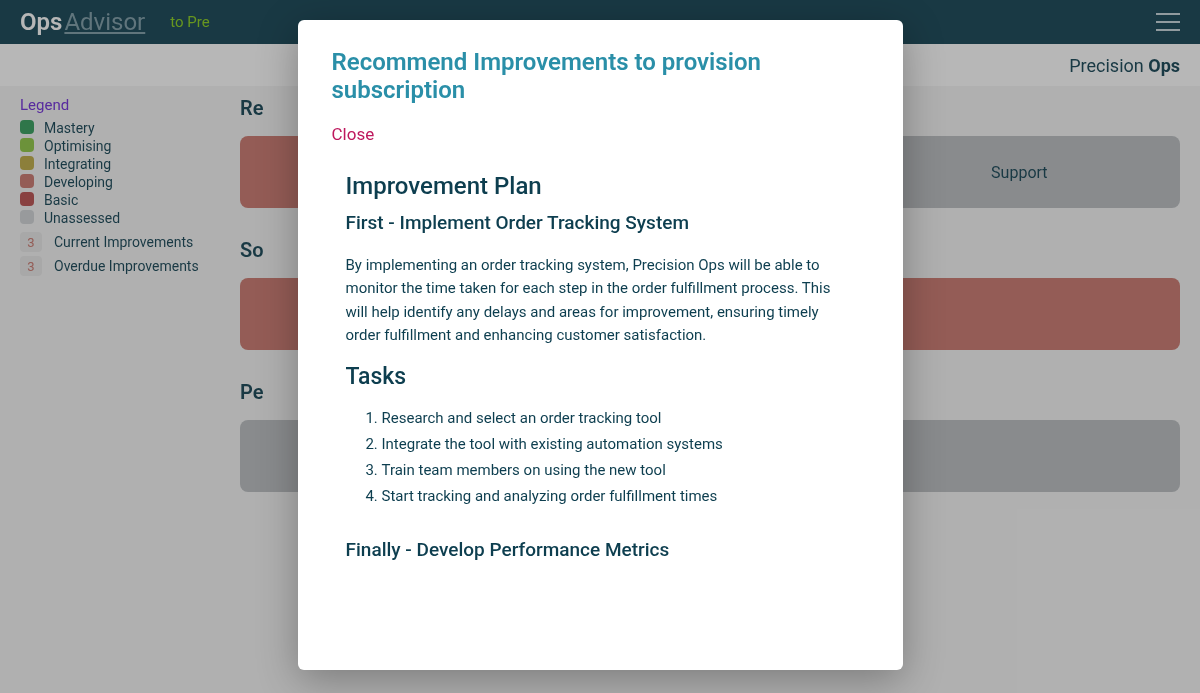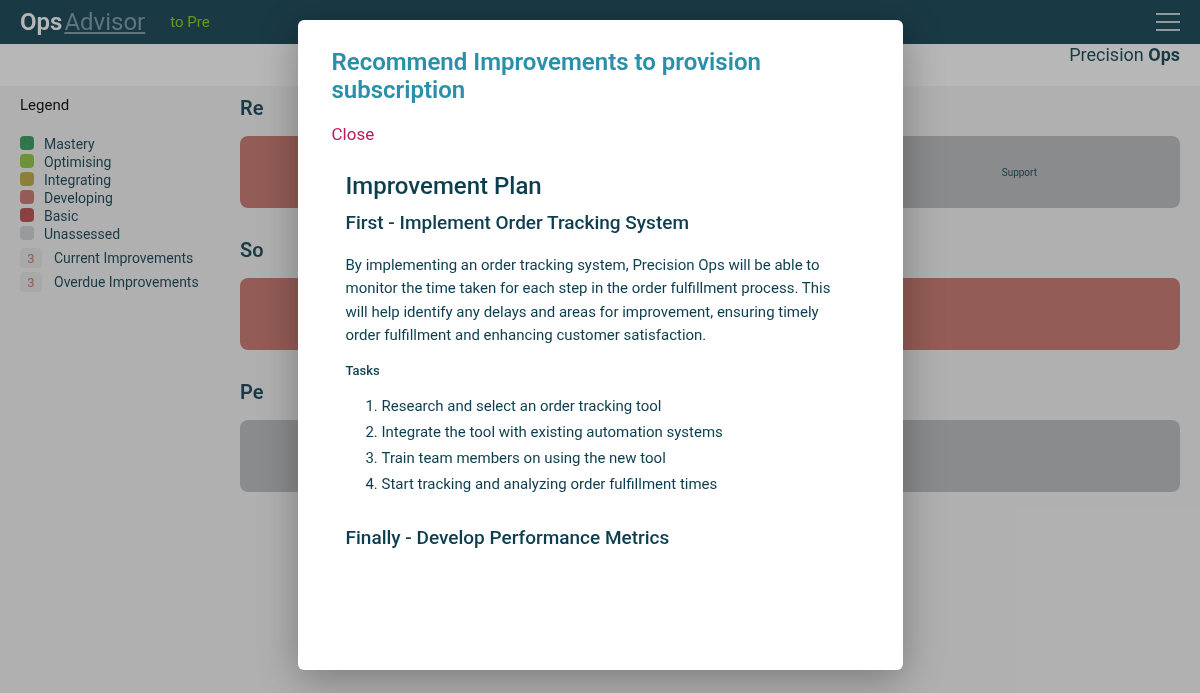--- a/index.html
+++ b/index.html
@@ -38,38 +38,39 @@
       cursor: pointer;
     }
     .hamburger span {
       height: 2px;
       background: #c5d5da;
       width: 100%;
     }
     .subheader {
       height: 42px;
       display: flex;
+      align-items: center;
       justify-content: flex-end;
       padding: 0 20px;
       background: #fff;
     }
     .brand-right { font-size: 18px; color: #0d3e4f; }
     .brand-right-strong { font-weight: 700; }
     .content-wrap {
       display: flex;
       padding: 10px 20px;
     }
     .sidebar {
       width: 200px;
       flex-shrink: 0;
     }
     .legend-title {
-      color: #000000;
+      color: #6d28d9;
       font-size: 15px;
-      margin-bottom: 22px;
+      margin-bottom: 6px;
     }
     .legend-item {
       display: flex;
       align-items: flex-start;
       gap: 10px;
       font-size: 14px;
       color: #0d3e4f;
       margin-bottom: 2px;
     }
     .dot {
@@ -112,21 +113,21 @@
       margin-bottom: 30px;
     }
     .card {
       border-radius: 8px;
       padding: 18px;
       display: flex;
       align-items: center;
       justify-content: center;
       text-align: center;
       color: #0d3e4f;
-      font-size: 10px;
+      font-size: 16px;
       min-height: 72px;
     }
     .card-wide { flex: 2; background: #c9746a; }
     .card-grey { flex: 1; background: #b8bcbf; }
     .overlay {
       position: absolute;
       inset: 0;
       background: rgba(50,50,50,0.35);
       display: flex;
       align-items: flex-start;
@@ -169,21 +170,21 @@
       font-size: 19px;
       font-weight: 500;
       margin-bottom: 20px;
     }
     .mc-p {
       font-size: 15px;
       line-height: 1.55;
       margin-bottom: 16px;
     }
     .mc-tasks-title {
-      font-size: 13px;
+      font-size: 23px;
       font-weight: 500;
       margin-bottom: 16px;
     }
     .mc-ol {
       padding-left: 36px;
       margin-bottom: 30px;
     }
     .mc-ol li {
       font-size: 15px;
       line-height: 1.6;

